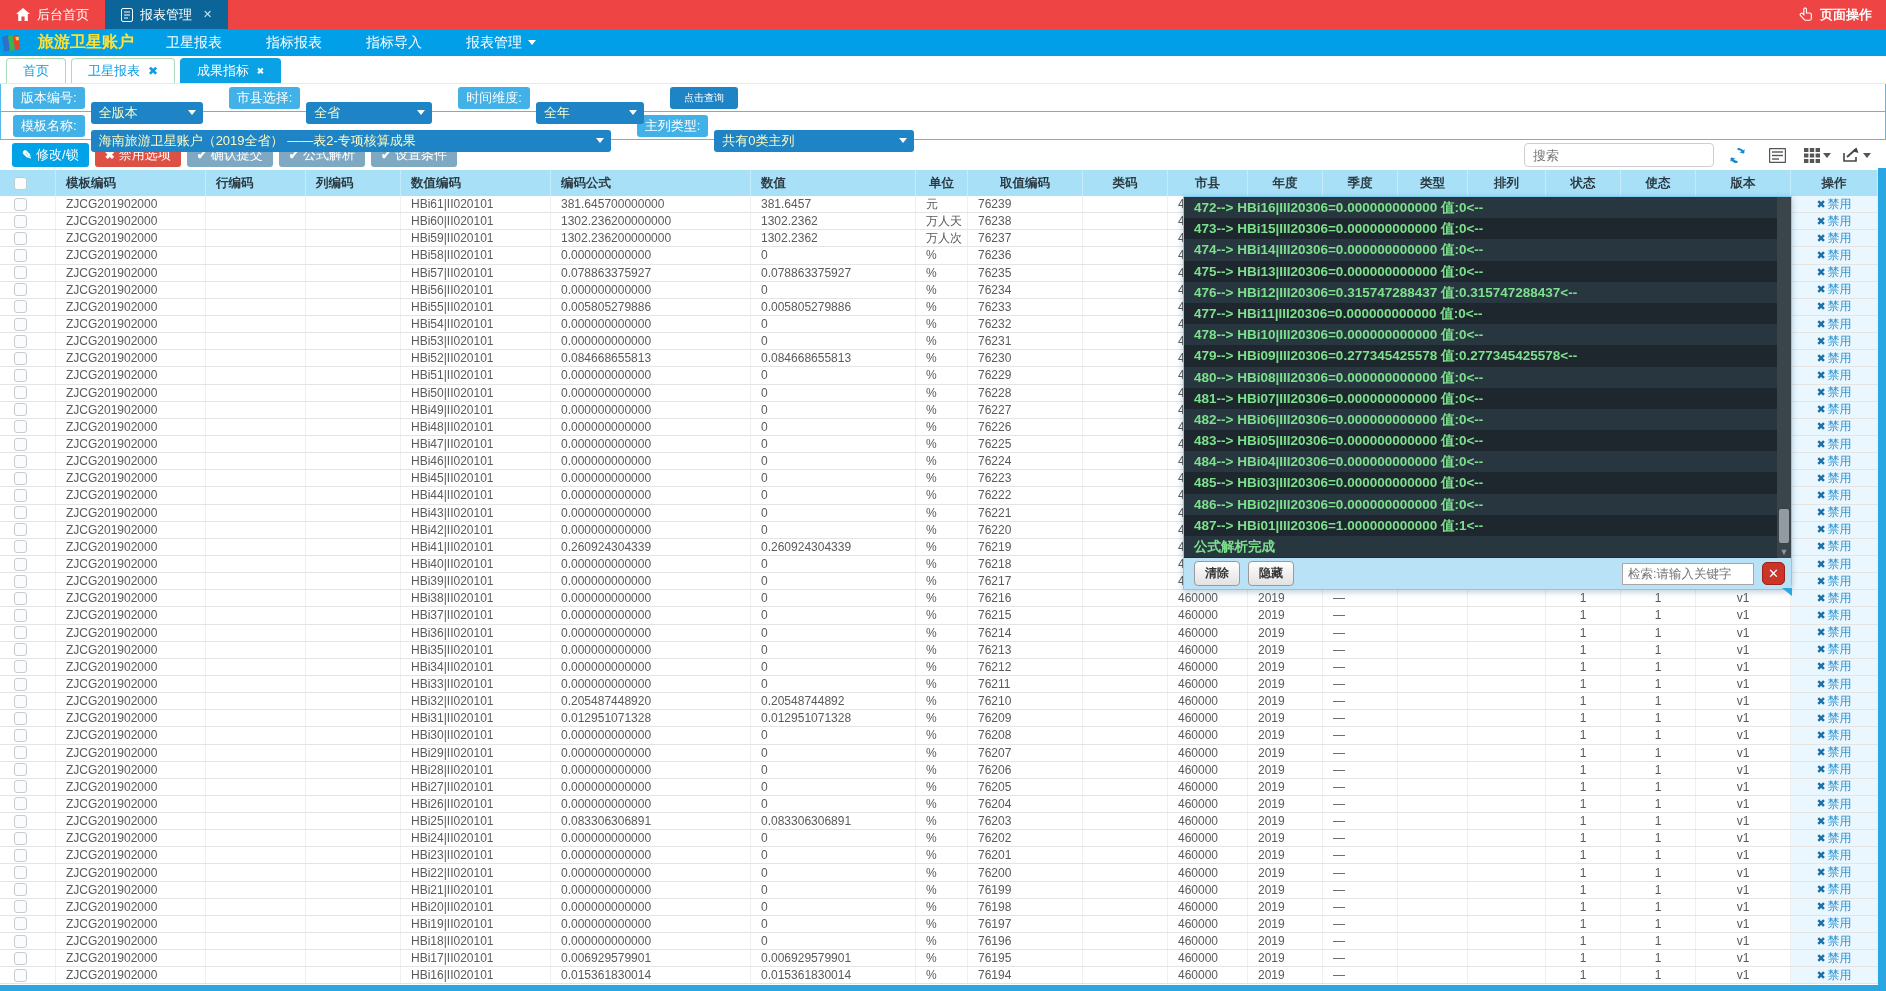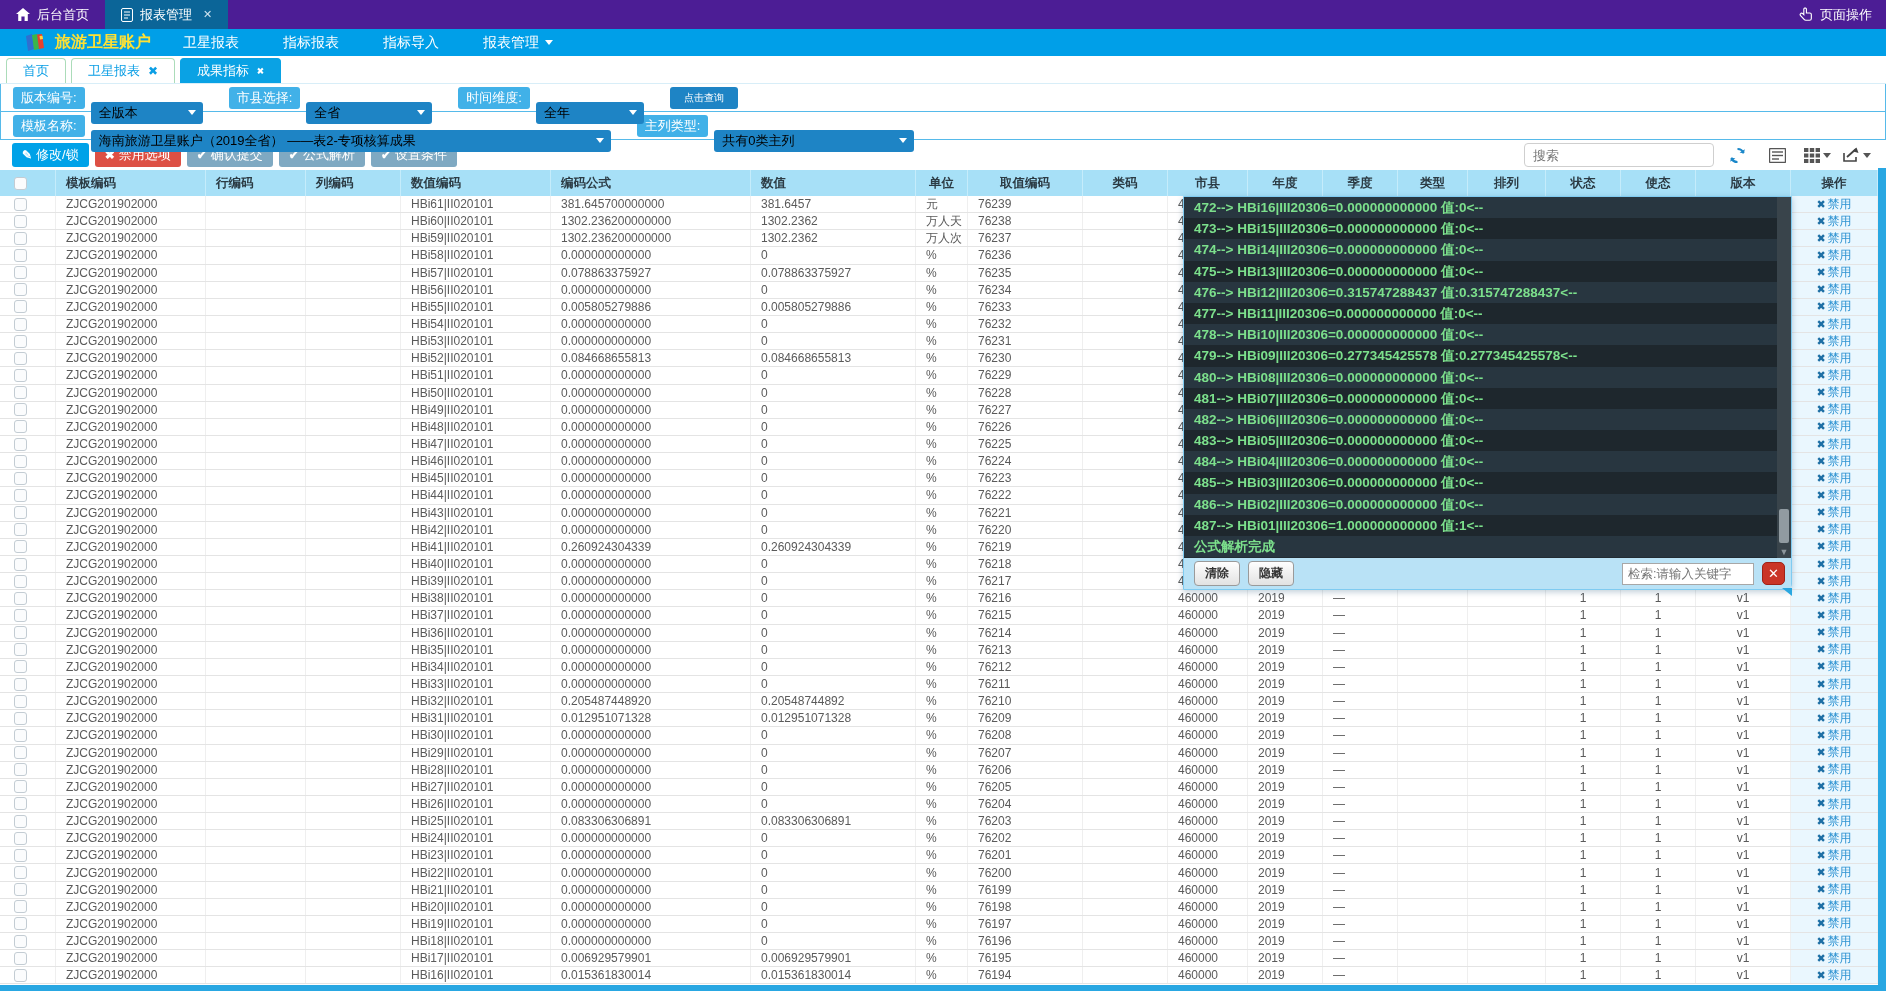--- a/index.html
+++ b/index.html
@@ -1,47 +1,47 @@
 <!DOCTYPE html>
 <html><head>
 <meta charset="utf-8">
 <style>
   * { box-sizing: border-box; margin: 0; padding: 0; }
   html,body { width:1886px; height:991px; overflow:hidden;
     font-family:"Liberation Sans","DejaVu Sans",sans-serif; background:#fff; }
   .page { position:relative; width:1886px; height:991px; background:#fff; }
 
   
-  .topbar { height:29px; background:#4c1d95; display:flex; align-items:stretch; color:#fff; font-size:13px; }
+  .topbar { height:29px; background:#ef4444; display:flex; align-items:stretch; color:#fff; font-size:13px; }
   .topbar .titem { display:flex; align-items:center; gap:7px; padding:0 16px; cursor:pointer; }
   .topbar .titem.active { background:#0B6598; }
   .topbar .spacer { flex:1; }
   .tab-close { color:#cfe4f0; font-size:11px; margin-left:4px; }
-  .pageops { display:flex; align-items:center; gap:7px; padding:0 14px; }
+  .pageops { display:flex; align-items:center; gap:7px; padding:0 14px;font-weight:bold; }
 
   
   .navbar { height:27px; background:#009FE8; display:flex; align-items:center; color:#fff; font-size:14px; }
-  .brand { display:flex; align-items:flex-start; gap:9px; padding:0 10px 0 24px; }
+  .brand { display:flex; align-items:flex-end; gap:16px; padding:0 10px 0 0; }
   .brand-name { color:#FFE133; font-weight:bold; font-size:16px; }
   .navbar .nitem { padding:0 22px; cursor:pointer; font-size:14px; }
   .caret { display:inline-block; width:0; height:0; border-left:4px solid transparent;
     border-right:4px solid transparent; border-top:5px solid #fff; margin-left:6px; vertical-align:middle; }
 
   
   .subtabs { height:28px; background:#fff; display:flex; align-items:flex-end; padding-left:6px; gap:5px;
     border-bottom:1px solid #d8eef8; }
   .stab { height:25px; display:flex; align-items:center; gap:8px; padding:0 16px; font-size:13px;
     color:#0A9EE5; background:#fff; border:1px solid #ABDCB9; border-bottom:none; border-radius:4px 4px 0 0; cursor:pointer; }
   .stab .x { font-weight:bold; font-size:12px; }
   .stab.active { background:#0AA2E4; color:#fff; border-color:#0AA2E4;font-family:Liberation Mono, monospace; }
 
   
   .frow { height:28px; background:#fff; border:1px solid #56BAEA; border-top:none; display:flex; align-items:center; gap:6px; padding:0 0 0 12px; }
   .flabel { background:#41B1E8; color:#fff; font-size:13px; padding:2px 8px; border-radius:3px; height:22px; display:flex; align-items:center; }
-  .fselect { position:relative; background:#1E84C5; color:#000000; font-size:13px; height:22px; border-radius:3px;
+  .fselect { position:relative; background:#1E84C5; color:#fef9c3; font-size:13px; height:22px; border-radius:3px;
     display:flex; align-items:center; padding:0 22px 0 8px; cursor:pointer;margin-top:30px; }
   .fselect .dn { position:absolute; right:7px; top:8px; width:0; height:0;
     border-left:4px solid transparent; border-right:4px solid transparent; border-top:5px solid #fff; }
   .fbtn { background:#1E84C5; color:#fff; font-size:10px; height:22px; border-radius:3px; border:none;
     padding:0 14px; cursor:pointer; }
   .w1{width:112px}.w2{width:126px}.w3{width:108px}.w4{width:520px}.w5{width:200px}
   .gap{width:14px}
 
   
   .toolbar { height:30px; background:#fff; display:flex; align-items:center; padding:0 12px; gap:6px; }

